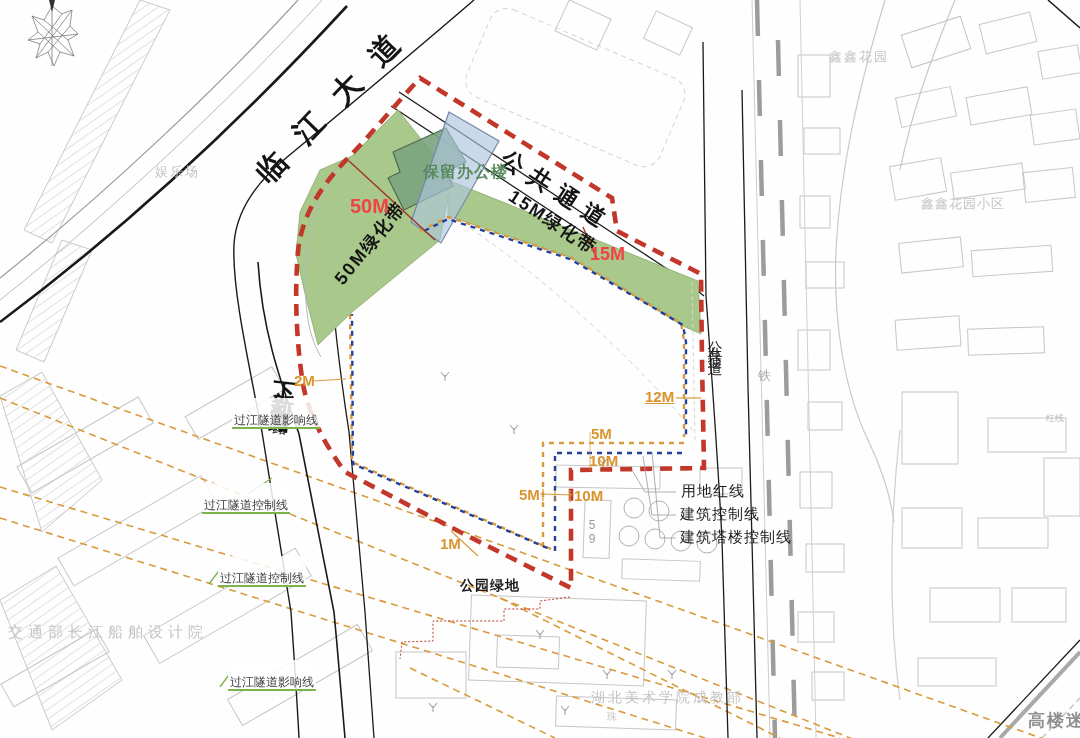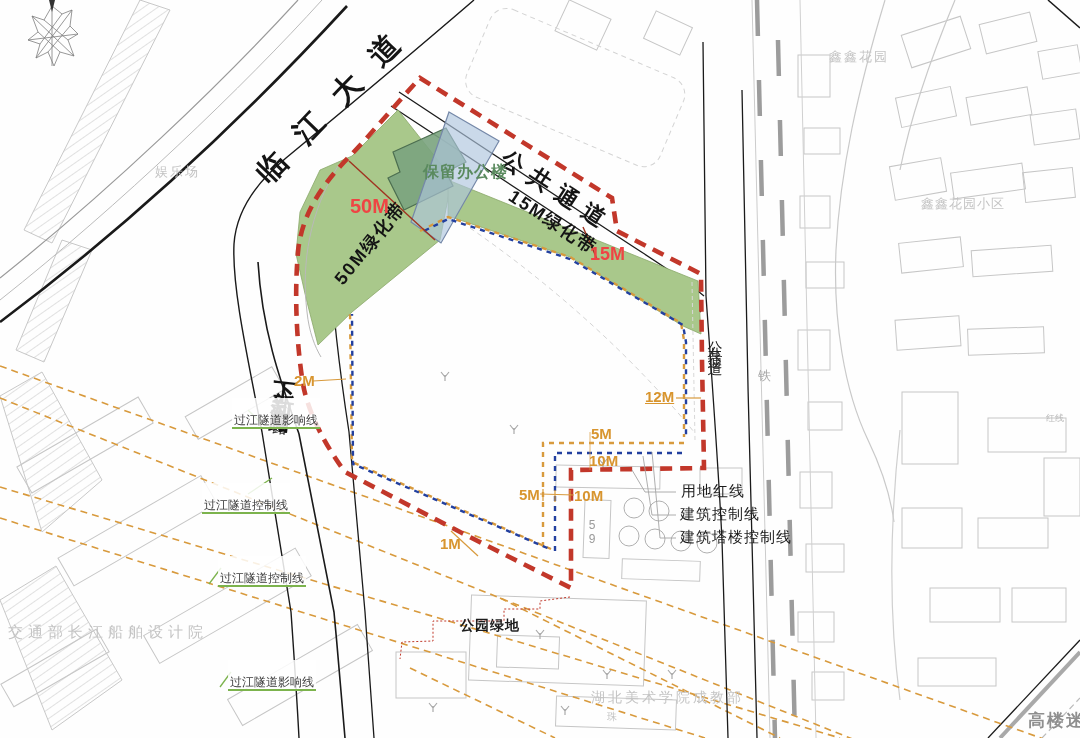--- a/index.html
+++ b/index.html
@@ -13,21 +13,21 @@
   .gbelt{font-size:18px;font-weight:bold;color:#141414;letter-spacing:2px;}
   .vtext{writing-mode:vertical-rl;text-orientation:upright;}
   .xiaxinhe{color:#141414;letter-spacing:9px;}
   .xiaxinhe .main{font-size:23px;font-weight:bold;}
   .xiaxinhe .paren{font-size:15px;letter-spacing:2px;}
   .passage-e{font-size:15px;color:#222;letter-spacing:7px;}
   .dim-red{font-size:18px;font-weight:bold;color:#ef4444;}
   .dim-orange{font-size:15px;font-weight:bold;color:#d8952f;}
   .legend{font-size:15px;color:#1c1c1c;letter-spacing:1px;}
   .office{font-size:16px;font-weight:bold;color:#5a8a5e;letter-spacing:1px;}
-  .park{font-size:14px;font-weight:bold;color:#1c1c1c;letter-spacing:1px;margin-top:40px;}
+  .park{font-size:14px;font-weight:bold;color:#1c1c1c;letter-spacing:1px;}
   .tunnel{font-size:12px;color:#3a3a3a;background:rgba(255,255,255,.85);
           padding:16px 2px 1px;border-bottom:2px solid #7cb34d;}
   .gray{color:#c4c4c4;}
   .wm{font-size:17px;font-weight:bold;color:#8f8f8f;letter-spacing:2px;}
 </style>
 </head>
 <body>
 
 <div id="stage">
 

